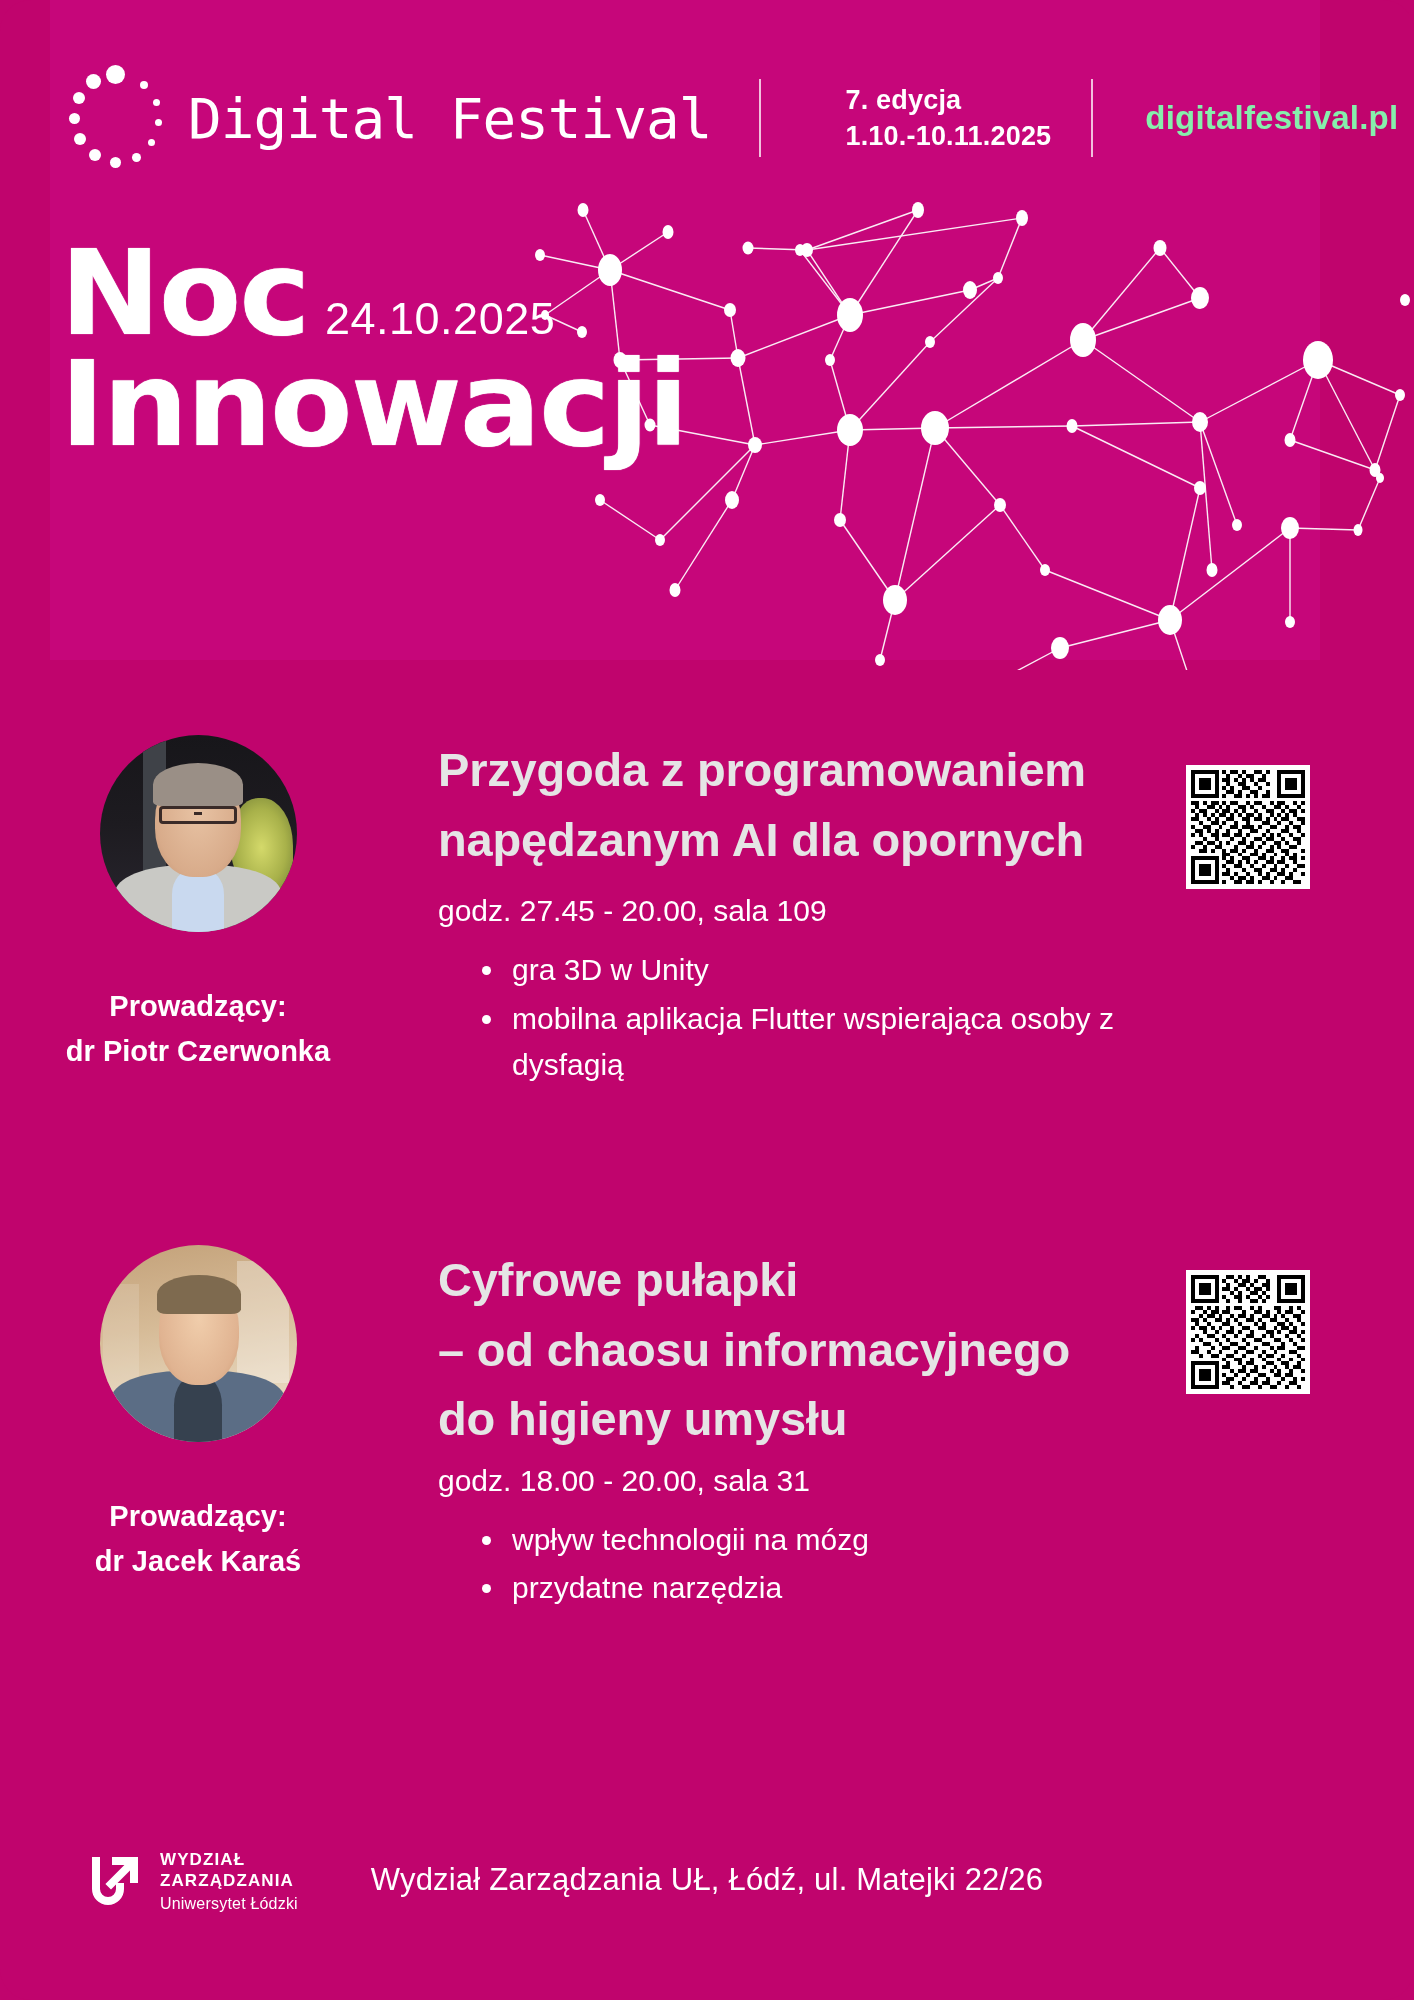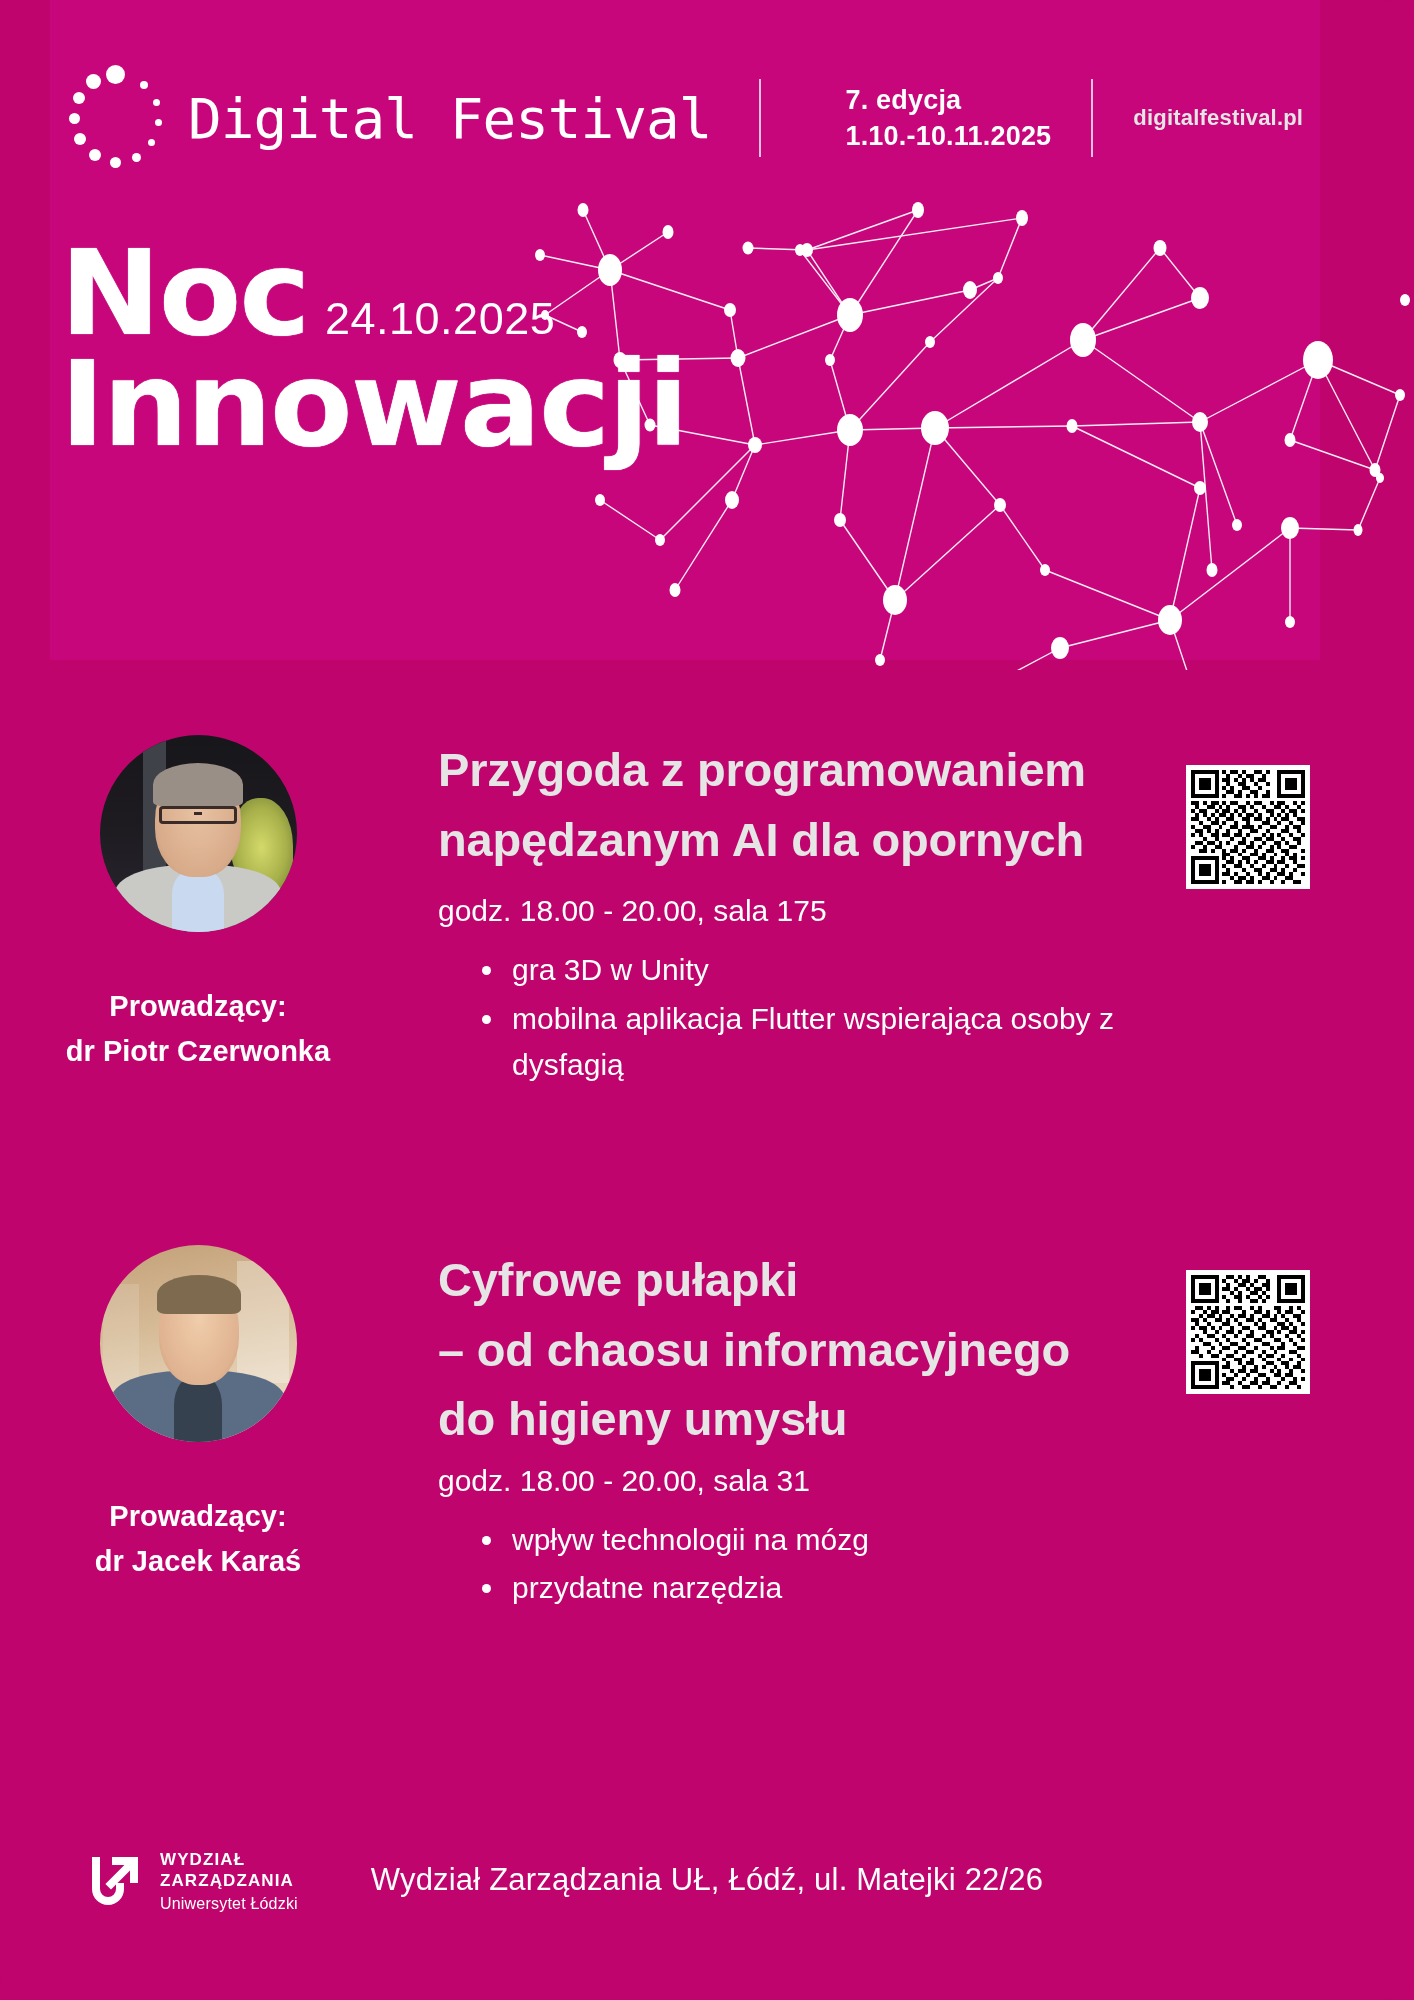--- a/index.html
+++ b/index.html
@@ -92,25 +92,25 @@
     font-size: 27px;
     font-weight: 700;
     line-height: 1.35;
     white-space: nowrap;
     padding: 0 40px;
     letter-spacing: 0.2px;
     margin-left: 44px;
   }
 
   .hdr-url {
-    color: #e5e5e5;
-    font-size: 22px;
+    color: #86efac;
+    font-size: 33px;
     font-weight: 700;
     white-space: nowrap;
-    padding-left: 40px;
+    padding-left: 52px;
     letter-spacing: 0.2px;
   }
 
   
   .network {
     position: absolute;
     left: 500px;
     top: 170px;
     width: 914px;
     height: 500px;
@@ -522,21 +522,21 @@
       </div>
       <div class="lead-label">Prowadzący:</div>
       <div class="lead-name">dr Piotr Czerwonka</div>
     </div>
 
     <div class="content-col">
       <div class="sess-title">
         <span>Przygoda z programowaniem</span>
         <span>napędzanym AI dla opornych</span>
       </div>
-      <div class="sess-meta">godz. 18.00 - 20.00, sala 175</div>
+      <div class="sess-meta">godz. 27.45 - 20.00, sala 109</div>
       <ul class="sess-list">
         <li>gra 3D w Unity</li>
         <li>mobilna aplikacja Flutter wspierająca osoby z dysfagią</li>
       </ul>
     </div>
 
     <div class="qr qr-1">
       <svg viewBox="0 0 29 29" shape-rendering="crispEdges" xmlns="http://www.w3.org/2000/svg">
         <rect width="29" height="29" fill="#ffffff"></rect>
         <g fill="#000000">

